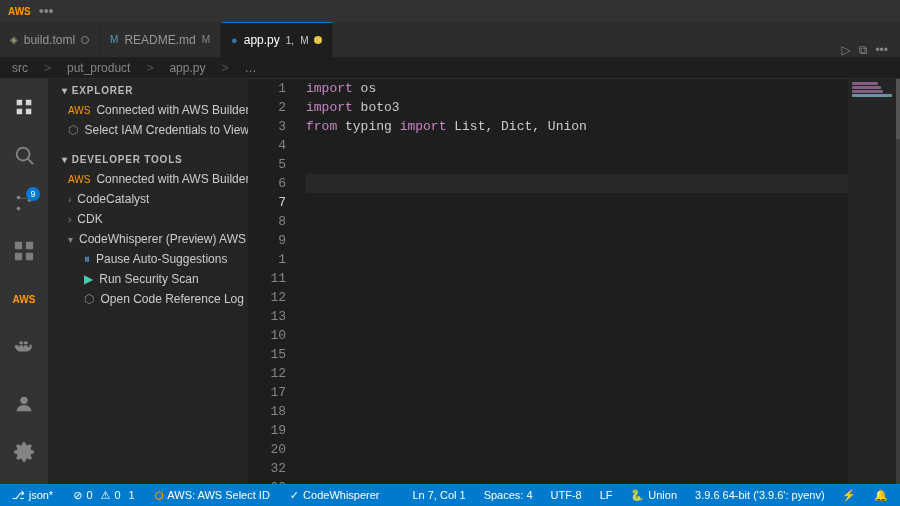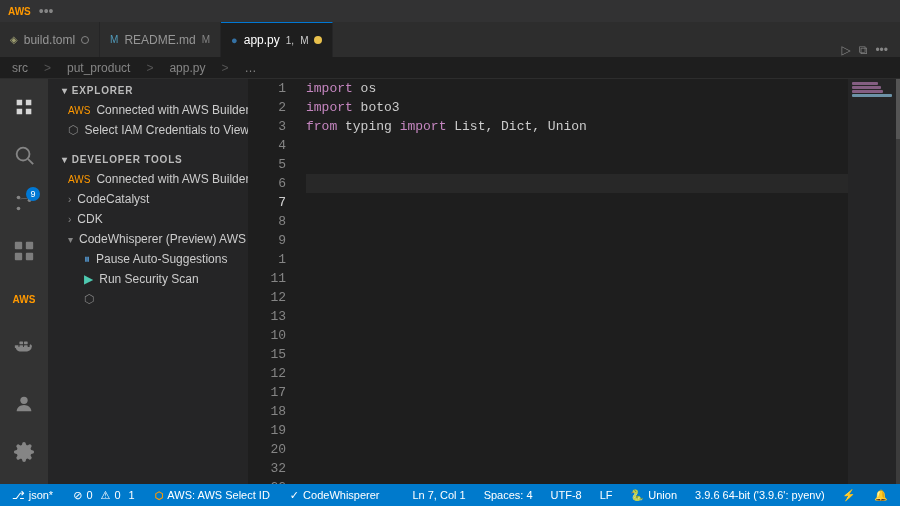--- a/index.html
+++ b/index.html
@@ -474,20 +474,21 @@
     <div class="sidebar-sub-item">
       <span class="pause-icon">⏸</span>
       <span>Pause Auto-Suggestions</span>
     </div>
     <div class="sidebar-sub-item">
       <span class="run-icon">▶</span>
       <span>Run Security Scan</span>
     </div>
     <div class="sidebar-sub-item">
       <span class="log-icon">⬡</span>
+      <span>Open Code Reference Log</span>
     </div>
   </div>
 
   <div class="editor-area">
 
     <div class="code-editor">
       <div class="code-content">
 
         <div class="line-numbers">
           <span class="line-num">1</span>

